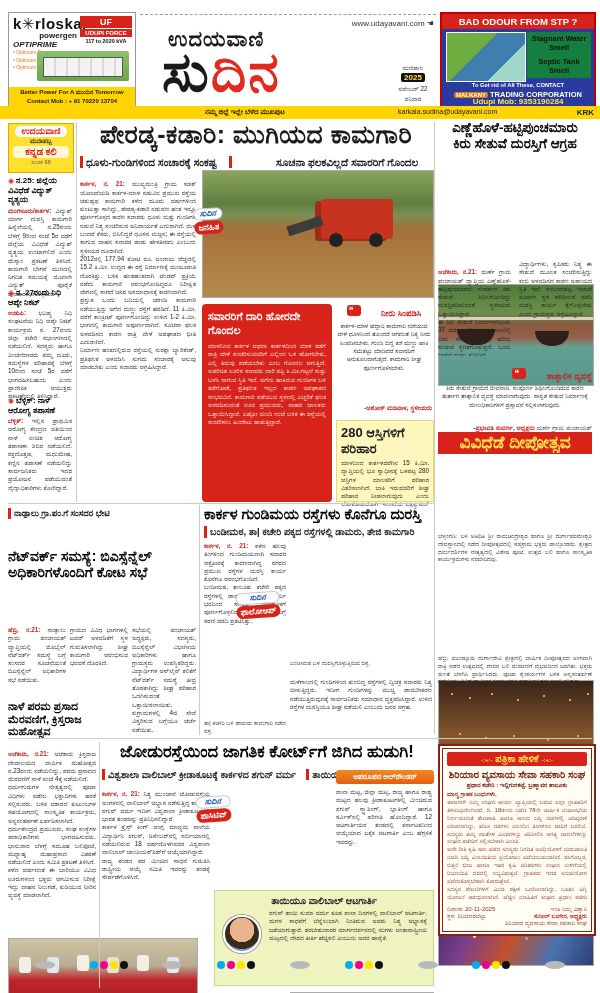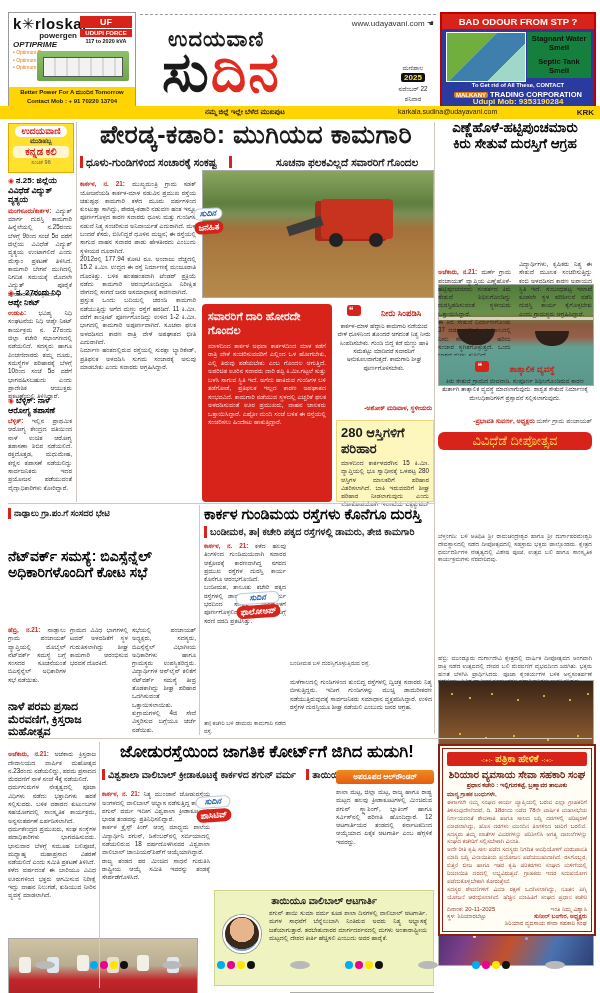--- a/index.html
+++ b/index.html
@@ -61,21 +61,21 @@
   .redbox .rb{font-size:6.3px;line-height:1.35;color:#ffecec;}
   .qicon{width:14px;height:11px;background:#d8231b;border-radius:3px;position:relative;display:inline-block;}
   .qicon::after{content:"❝";color:#fff;font-size:9px;position:absolute;left:2px;top:0;}
   .qt{color:#c4261d;font-weight:bold;font-size:8.5px;padding-left:16px;}
   .qb{font-size:6.2px;line-height:1.35;text-align:center;color:#222;}
   .qa{color:#c4261d;font-weight:bold;font-size:6.4px;text-align:right;}
   .ybox{background:#fdf7be;border:1px solid #e8d87a;padding:4px;}
   .ybox .yt{font-size:13px;font-weight:bold;margin-bottom:2px;}
   .sec-h{font-weight:bold;color:#000;line-height:1.15;}
   .kick{font-size:8.5px;font-weight:bold;}
-  .banner{background:#d8231b;color:#ffe24a;font-weight:normal;text-align:center;font-size:13px;border-radius:6px;padding:1px 0;}
+  .banner{background:#d8231b;color:#ffe24a;font-weight:bold;text-align:center;font-size:17px;border-radius:0;padding:1px 0;}
   .cap{font-size:6px;line-height:1.3;color:#333;text-align:justify;}
   .okick{background:linear-gradient(180deg,#f08a1d,#e55c12);color:#fff;font-weight:bold;text-align:center;font-size:7.5px;border-radius:3px;padding:2px 1px;}
   .mombox{background:#eef3c0;border:1px solid #cdd68a;padding:4px 6px;}
   .mombox .mt{font-weight:bold;font-size:9.5px;text-align:center;margin-bottom:2px;}
   .girl{width:34px;height:34px;border-radius:50%;background:radial-gradient(circle at 50% 38%,#e8b48c 0 45%,#3a2a1c 46% 70%,#7aa0c0 71%);border:2px solid #fff;box-shadow:0 0 0 1px #999;}
   
   .press{border:2px solid #8a1f14;outline:1px solid #8a1f14;outline-offset:-5px;background:#fffdf4;padding:6px 7px;color:#7a2414;}
   .press .ph{background:#d8231b;color:#ffe24a;font-weight:bold;text-align:center;font-size:10px;border-radius:2px;padding:1px 0;}
   .press .org{color:#7a2414;font-weight:bold;font-size:10px;text-align:center;margin-top:3px;}
   .press .psub{font-size:6.2px;font-weight:bold;text-align:center;color:#7a2414;}
@@ -212,21 +212,21 @@
     <div class="abs" style="left:18px;top:44px;width:38px;height:16px;background:#2e2018;border-radius:0 0 18px 18px;"></div>
     <div class="abs" style="left:96px;top:46px;width:34px;height:15px;background:#2e2018;border-radius:0 0 16px 16px;"></div>
     <div class="abs" style="left:0;top:32px;width:154px;height:3px;background:#d8d2c4;"></div>
   </div>
   <div class="abs bt jt" style="left:438px;top:260px;width:73px;height:96px;">
     <span class="dl">ಅಜೆಕಾರು, ನ.21:</span> <span>ಮರ್ಣೆ ಗ್ರಾಮ ಪಂಚಾಯತ್ ವ್ಯಾಪ್ತಿಯ ಎಣ್ಣೆಹೊಳೆ-ಹಟ್ಟಿಪುಂಚಮಾರು ಸಂಪರ್ಕದ ಕಿರು ಸೇತುವೆ ಶಿಥಿಲಗೊಂಡಿದ್ದು ದುರಸ್ತಿಪಡಿಸುವಂತೆ ಸ್ಥಳೀಯರು ಒತ್ತಾಯಿಸಿದ್ದಾರೆ.
 ಈ ಕಿರು ಸೇತುವೆ ನಿರ್ಮಾಣಗೊಂಡು 37 ವರ್ಷ ಕಳೆದಿವೆ. ಮಳೆಗಾಲದಲ್ಲಿ ನೀರು ಸೇತುವೆ ಮೇಲೆ ಹರಿದು ಸಂಚಾರ ಸ್ಥಗಿತಗೊಳ್ಳುತ್ತದೆ. ಒಂದು ಭಾಗದ ಮಣ್ಣು ಕುಸಿದಿದೆ.</span>
   </div>
   <div class="abs bt jt" style="left:519px;top:260px;width:73px;height:96px;">ವಿದ್ಯಾರ್ಥಿಗಳು, ಕೃಷಿಕರು ನಿತ್ಯ ಈ ಸೇತುವೆ ಮೂಲಕ ಸಂಚರಿಸುತ್ತಿದ್ದು ಕಂಬಿ ಅಳವಡಿಸದ ಕಾರಣ ಅಪಾಯದ ಸ್ಥಿತಿ ಇದೆ. ಸಂಬಂಧಪಟ್ಟ ಇಲಾಖೆ ಕೂಡಲೇ ಸ್ಥಳ ಪರಿಶೀಲನೆ ನಡೆಸಿ ದುರಸ್ತಿ ಕಾರ್ಯ ಕೈಗೊಳ್ಳಬೇಕು ಎಂದು ಗ್ರಾಮಸ್ಥರು ಆಗ್ರಹಿಸಿದ್ದಾರೆ.</div>
   <div class="abs" style="left:438px;top:358px;width:154px;height:70px;">
-    <div style="text-align:center;"><span class="qicon"></span> <span class="qt">ತಾತ್ಕಾಲಿಕ ವ್ಯವಸ್ಥೆ</span></div>
+    <div style="text-align:right;margin-top:7px;"><span class="qicon"></span> <span class="qt">ತಾತ್ಕಾಲಿಕ ವ್ಯವಸ್ಥೆ</span></div>
     <div class="qb jt" style="height:40px;overflow:hidden;margin-top:1px;">ಕಿರು ಸೇತುವೆ ಗ್ರಾಮದ ಜೀವನಾಡಿ. ಸಂಪೂರ್ಣ ಶಿಥಿಲಗೊಂಡಿರುವ ಕಾರಣ ತುರ್ತಾಗಿ ತಾತ್ಕಾಲಿಕ ವ್ಯವಸ್ಥೆ ಮಾಡಲಾಗುವುದು. ಶಾಶ್ವತ ಸೇತುವೆ ನಿರ್ಮಾಣಕ್ಕೆ ಮೇಲಧಿಕಾರಿಗಳಿಗೆ ಪ್ರಸ್ತಾವನೆ ಸಲ್ಲಿಸಲಾಗುವುದು.</div>
     <div class="qa"><span>-ಪ್ರಭಾವತಿ ಸುವರ್ಣ, ಅಧ್ಯಕ್ಷರು</span> <span style="color:#333;font-weight:normal;">ಮರ್ಣೆ ಗ್ರಾಮ ಪಂಚಾಯತ್</span></div>
   </div>
   <div class="abs banner" style="left:438px;top:432px;width:154px;">ವಿವಿಧೆಡೆ ದೀಪೋತ್ಸವ</div>
   <div class="abs photo" style="left:438px;top:450px;width:154px;height:80px;background:linear-gradient(180deg,#3a2417 0%,#6b4526 45%,#8a5a2e 75%,#4a2d1a 100%);">
     <div class="abs" style="left:12px;top:12px;width:2px;height:2px;background:#ffd24a;border-radius:50%;box-shadow:18px 4px #ffd24a,40px 0 #ffd24a,66px 6px #ffd24a,92px 2px #ffd24a,118px 6px #ffd24a,136px 0 #ffd24a,8px 40px #ffcf40,34px 44px #ffcf40,62px 42px #ffcf40,96px 46px #ffcf40,126px 42px #ffcf40,22px 58px #ffb830,78px 60px #ffb830,112px 58px #ffb830;"></div>
   </div>
   <div class="abs cap" style="left:438px;top:533px;width:154px;height:48px;overflow:hidden;">ಬೆಳ್ತಂಗಡಿ: ಬಳಿ ಅತಿಥಿತಿ ಶ್ರೀ ರಾಮಚಂದ್ರೇಶ್ವರ ಹಾಗೂ ಶ್ರೀ ದುರ್ಗಾಪರಮೇಶ್ವರಿ ದೇವಸ್ಥಾನದಲ್ಲಿ ನಡೆದ ದೀಪೋತ್ಸವದಲ್ಲಿ ಸಹಸ್ರಾರು ಭಕ್ತರು ಪಾಲ್ಗೊಂಡರು. ಕ್ಷೇತ್ರದ ಧರ್ಮದರ್ಶಿಗಳ ನೇತೃತ್ವದಲ್ಲಿ ವಿಶೇಷ ಪೂಜೆ, ಉತ್ಸವ ಬಲಿ ಹಾಗೂ ಸಾಂಸ್ಕೃತಿಕ ಕಾರ್ಯಕ್ರಮಗಳು ನೆರವೇರಿದವು.</div>
   <div class="abs photo" style="left:438px;top:584px;width:154px;height:68px;background:linear-gradient(115deg,#3b2a63 0%,#7a3f8a 25%,#c2512e 50%,#4a72b0 75%,#2e3f73 100%);">
     <div class="abs" style="left:20px;top:10px;width:3px;height:3px;background:#ffe86a;border-radius:50%;box-shadow:24px 2px #ff9adf,52px 8px #8af,84px 0 #ffe86a,108px 6px #ff9adf,14px 28px #ffe86a,66px 30px #8af,118px 26px #ffe86a;"></div>

